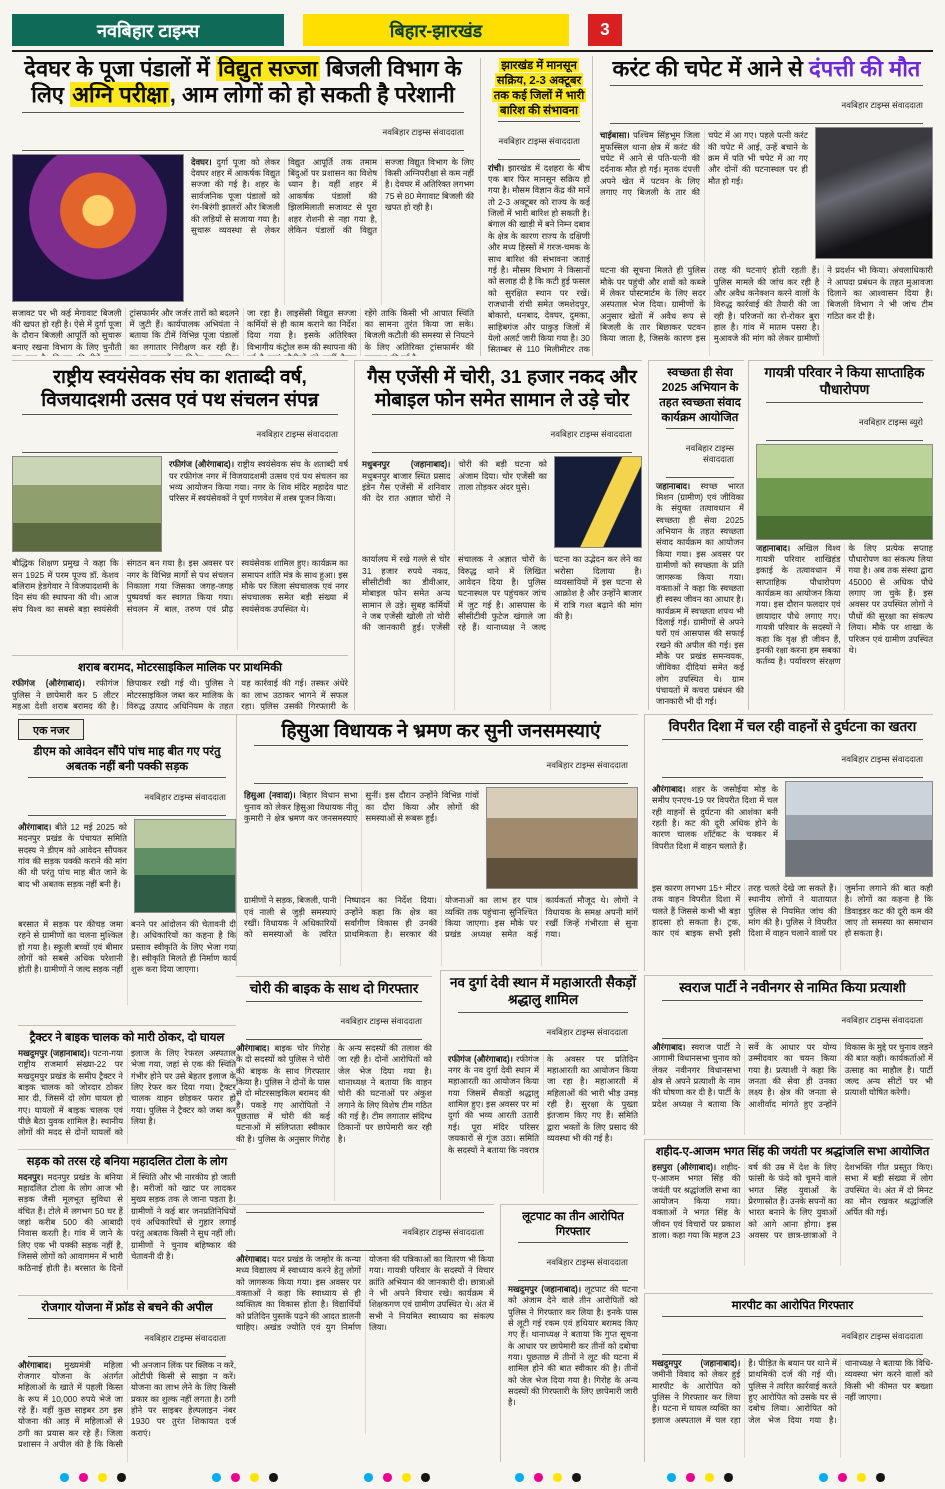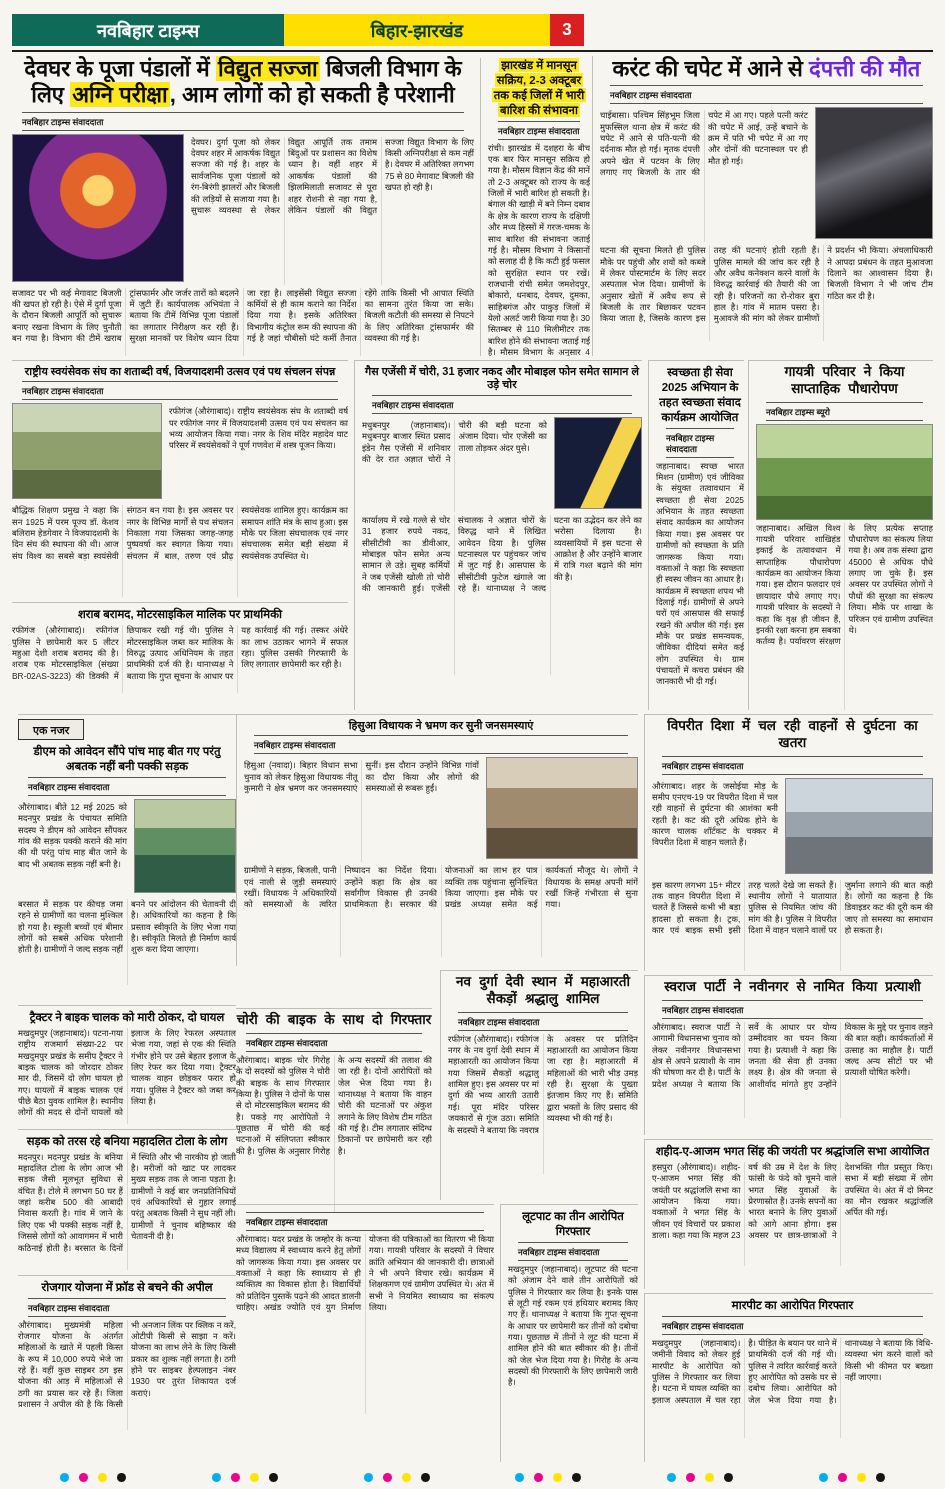--- a/index.html
+++ b/index.html
@@ -1,47 +1,47 @@
 <!DOCTYPE html>
 <html><head>
 <meta charset="utf-8">
 <style>
   * { margin:0; padding:0; box-sizing:border-box; }
   html,body { background:#e9e7e1; }
   body { font-family:"Liberation Sans","DejaVu Sans",sans-serif; }
   .page { position:relative; width:945px; height:1489px; margin:0 auto; background:#f7f5ef; overflow:hidden; }
 
   
-  .masthead { position:absolute; left:12px; right:12px; top:14px; height:32px; display:flex; gap:0; }
+  .masthead { position:absolute; left:12px; right:12px; top:14px; height:32px; display:flex; gap:19px; }
   .mh-seg { display:flex; align-items:center; justify-content:center; }
   .mh-left  { flex:0 0 272px; background:#0f6a58; color:#fff; font-size:18px; font-weight:bold; }
   .mh-center{ flex:0 0 266px; background:#ffdf00; color:#0a3f33; font-size:18px; font-weight:bold; }
   .mh-right { flex:1; background:#0f6a58; color:#fff; font-size:13.5px; font-weight:bold; }
   .mh-page  { flex:0 0 34px; background:#d91f1f; color:#fff; font-size:17px; font-weight:bold; }
   .rule { position:absolute; left:12px; right:12px; top:50px; border-top:2px solid #1d1d1d; }
 
   
   .art { position:absolute; overflow:hidden; }
   .bl { border-left:1px solid #c3beb2; padding-left:7px; }
   .bt { border-top:1px solid #c3beb2; padding-top:4px; }
   h1,h2,h3 { font-weight:bold; color:#0d0d0d; }
   .h-xl { font-size:22px; line-height:1.2; text-align:center; }
-  .h-lg { font-size:11px; line-height:1.22; text-align:center; }
-  .h-md { font-size:13.5px; line-height:1.25; text-align:center;font-family:Liberation Mono, monospace; }
+  .h-lg { font-size:19px; line-height:1.22; text-align:center; }
+  .h-md { font-size:13.5px; line-height:1.25; text-align:center; }
   .h-sm { font-size:11.5px; line-height:1.3; text-align:center; }
   .hl { background:#ffe81a; padding:0 2px; }
   .hl-full { background:#ffe81a; padding:1px 2px; box-decoration-break:clone; }
   .red { color:#6d28d9; }
-  .byline { margin:3px 10px; padding:3px 0; text-align:left; font-size:8.5px; font-weight:bold; color:#222;
+  .byline { margin:3px 10px; padding:13px 0; text-align:right; font-size:8.5px; font-weight:normal; color:#222;
             border-top:1px solid #555; border-bottom:1px solid #555; }
   .body { font-size:8.4px; line-height:1.35; text-align:justify; color:#1e1e1e; margin-top:3px; }
   .cols2 { column-count:2; column-gap:8px; column-rule:1px solid #dcd7cd; }
   .cols3 { column-count:3; column-gap:8px; column-rule:1px solid #dcd7cd; }
   .cols4 { column-count:4; column-gap:8px; column-rule:1px solid #dcd7cd; }
-  .dl { font-weight:normal; }
+  .dl { font-weight:bold; }
   .row { display:flex; gap:7px; margin-top:3px; align-items:flex-start; }
   .grow { flex:1 1 auto; min-width:0; }
 
   
   .ph { border:1px solid #8a8a8a; flex:0 0 auto; }
   .ph-pandal  { background:radial-gradient(circle at 50% 38%, #ffd36b 0 12%, #e2642a 13% 30%, #7c2d8e 31% 55%, #1b1440 56%); }
   .ph-electric{ background:linear-gradient(160deg,#3a3a40 0 30%, #6a6a72 45%, #141417 75%); }
   .ph-rss     { background:linear-gradient(180deg,#cad5b5 0 30%, #8fa06c 30% 70%, #5c6b42 70%); }
   .ph-thief   { background:linear-gradient(115deg,#161d38 0 52%, #f3d44c 53% 70%, #161d38 71%); }
   .ph-gayatri { background:linear-gradient(180deg,#bcd39a 0 35%, #6f9a4e 35% 75%, #4c7034 75%); }
@@ -167,21 +167,21 @@
   <section class="art bt bl" style="left:644px;top:714px;width:289px;height:257px">
     <h2 class="h-md">विपरीत दिशा में चल रही वाहनों से दुर्घटना का खतरा</h2>
     <div class="byline">नवबिहार टाइम्स संवाददाता</div>
     <div class="row">
       <div class="body grow" style="height:96px"><b class="dl">औरंगाबाद।</b> <span>शहर के जसोईया मोड़ के समीप एनएच-19 पर विपरीत दिशा में चल रही वाहनों से दुर्घटना की आशंका बनी रहती है। कट की दूरी अधिक होने के कारण चालक शॉर्टकट के चक्कर में विपरीत दिशा में वाहन चलाते हैं।</span></div>
       <div class="ph ph-road" style="width:148px;height:96px"></div>
     </div>
     <div class="body cols3" style="height:96px"><span>इस कारण लगभग 15+ मीटर तक वाहन विपरीत दिशा में चलते हैं जिससे कभी भी बड़ा हादसा हो सकता है। ट्रक, कार एवं बाइक सभी इसी तरह चलते देखे जा सकते हैं। स्थानीय लोगों ने यातायात पुलिस से नियमित जांच की मांग की है। पुलिस ने विपरीत दिशा में वाहन चलाने वालों पर जुर्माना लगाने की बात कही है। लोगों का कहना है कि डिवाइडर कट की दूरी कम की जाए तो समस्या का समाधान हो सकता है।</span></div>
   </section>
 
-  <section class="art bt" style="left:236px;top:1008px;width:196px;height:230px">
+  <section class="art bt" style="left:236px;top:976px;width:196px;height:230px">
     <h2 class="h-md">चोरी की बाइक के साथ दो गिरफ्तार</h2>
     <div class="byline">नवबिहार टाइम्स संवाददाता</div>
     <div class="body cols2" style="height:158px"><b class="dl">औरंगाबाद।</b> <span>बाइक चोर गिरोह के दो सदस्यों को पुलिस ने चोरी की बाइक के साथ गिरफ्तार किया है। पुलिस ने दोनों के पास से दो मोटरसाइकिल बरामद की है। पकड़े गए आरोपितों ने पूछताछ में चोरी की कई घटनाओं में संलिप्तता स्वीकार की है। पुलिस के अनुसार गिरोह के अन्य सदस्यों की तलाश की जा रही है। दोनों आरोपितों को जेल भेज दिया गया है। थानाध्यक्ष ने बताया कि वाहन चोरी की घटनाओं पर अंकुश लगाने के लिए विशेष टीम गठित की गई है। टीम लगातार संदिग्ध ठिकानों पर छापेमारी कर रही है।</span></div>
   </section>
 
   <section class="art bt bl" style="left:440px;top:970px;width:198px;height:230px">
     <h2 class="h-md">नव दुर्गा देवी स्थान में महाआरती सैकड़ों श्रद्धालु शामिल</h2>
     <div class="byline">नवबिहार टाइम्स संवाददाता</div>
     <div class="body cols2" style="height:140px"><b class="dl">रफीगंज (औरंगाबाद)।</b> <span>रफीगंज नगर के नव दुर्गा देवी स्थान में महाआरती का आयोजन किया गया जिसमें सैकड़ों श्रद्धालु शामिल हुए। इस अवसर पर मां दुर्गा की भव्य आरती उतारी गई। पूरा मंदिर परिसर जयकारों से गूंज उठा। समिति के सदस्यों ने बताया कि नवरात्र के अवसर पर प्रतिदिन महाआरती का आयोजन किया जा रहा है। महाआरती में महिलाओं की भारी भीड़ उमड़ रही है। सुरक्षा के पुख्ता इंतजाम किए गए हैं। समिति द्वारा भक्तों के लिए प्रसाद की व्यवस्था भी की गई है।</span></div>
   </section>

